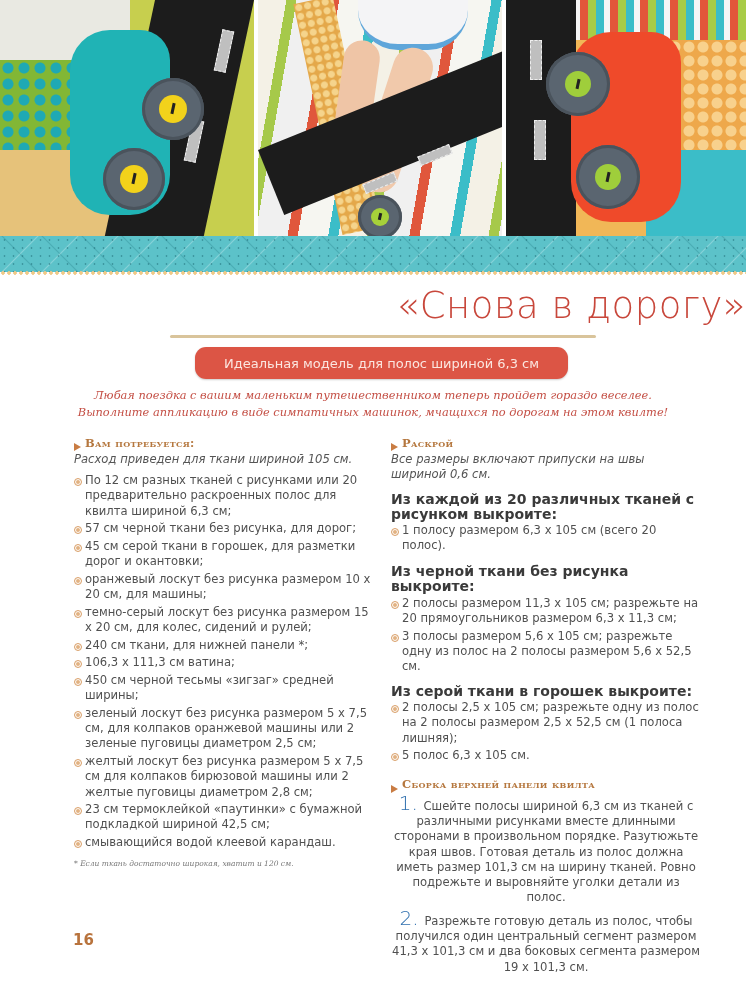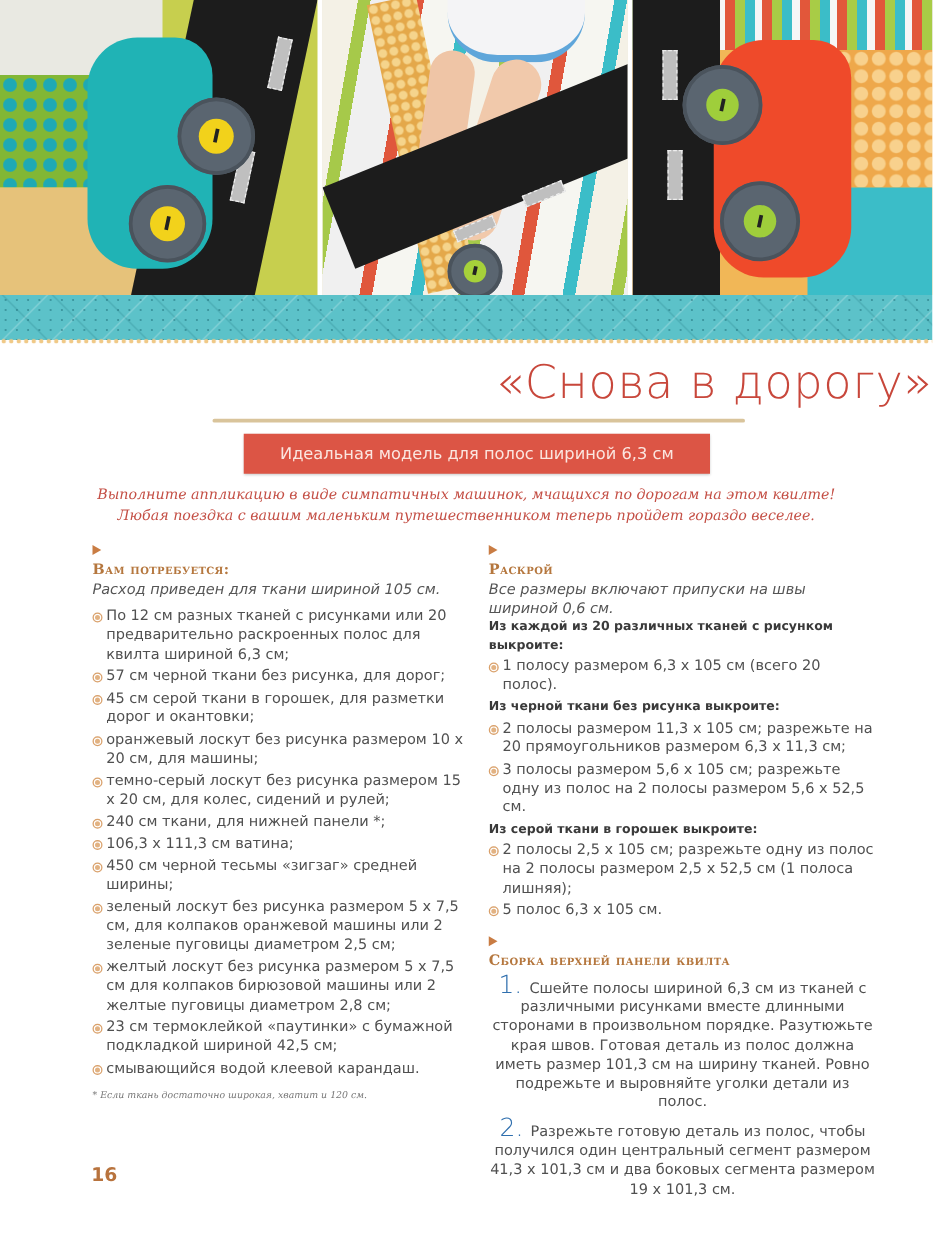--- a/index.html
+++ b/index.html
@@ -29,39 +29,39 @@
       linear-gradient(45deg, transparent 48%, rgba(0,80,90,.18) 50%, transparent 52%) 0 0/40px 36px,
       #5cc2c9; }
   .band-edge { position:absolute; left:0; top:270px; width:746px; height:6px;
     background: radial-gradient(circle, #f0c987 1.5px, transparent 2px) 0 0/6px 6px; }
 
   
   .title { position:absolute; left:0; width:746px; top:284px; text-align:right;
     font-family:"DejaVu Sans", sans-serif; font-weight:300; font-size:37px; color:#c8473b; letter-spacing:0.5px; }
   .title-rule { position:absolute; left:170px; top:335px; width:426px; height:3px; background:#d9c49b; border-radius:2px; }
   .subtitle-box { position:absolute; left:195px; top:347px; width:373px; height:32px; background:#dc5545;
-    color:#fbe6e0; font-size:13px; display:flex; align-items:center; justify-content:center; box-shadow:0 1px 2px rgba(0,0,0,.2); }
+    color:#fbe6e0; font-size:13px; display:flex; align-items:center; justify-content:center; box-shadow:0 1px 2px rgba(0,0,0,.2);border-radius:11px; }
   .lede { position:absolute; left:40px; width:666px; top:387px; text-align:center; font-family:"DejaVu Serif", serif;
     font-style:italic; font-size:11.4px; line-height:17px; color:#c44f45; }
 
   
   .col { position:absolute; top:436px; font-size:11.6px; line-height:15.2px; color:#505050; }
   .col-left { left:74px; width:300px; }
   .col-right { left:391px; width:310px; }
 
-  .sec-head { font-family:"DejaVu Serif", serif; font-size:11.5px; color:#b5773e; font-variant:small-caps; font-weight:bold; letter-spacing:0.3px; display:flex; align-items:flex-start; gap:4px;flex-direction:column; }
+  .sec-head { font-family:"DejaVu Serif", serif; font-size:11.5px; color:#b5773e; font-variant:small-caps; font-weight:bold; letter-spacing:0.3px; display:flex; align-items:flex-end; gap:4px; }
   .tri { display:inline-block; width:0; height:0; border-left:7px solid #c97c43; border-top:4px solid transparent; border-bottom:4px solid transparent; }
   .note { font-style:italic; font-size:11.6px; line-height:15px; color:#555; margin-top:1px; }
 
   ul.items { list-style:none; margin-top:6px; }
   ul.items li { position:relative; padding-left:11px; margin-bottom:2.5px; }
   ul.items li::before { content:""; position:absolute; left:0; top:5px; width:6px; height:6px; border-radius:50%;
     border:1.5px solid #d9a06a; background:#fff; box-shadow: inset 0 0 0 1px #fff, inset 0 0 0 3px #e2b282; }
 
-  .subhead { font-weight:bold; color:#3a3a3a; font-size:10px; line-height:15px; }
+  .subhead { font-weight:bold; color:#3a3a3a; font-size:14px; margin-top:10px; line-height:15px; }
   .footnote { font-family:"DejaVu Serif", serif; font-style:italic; font-size:7.5px; color:#777; margin-top:6px; }
 
   .step { margin-top:3px; line-height:15.3px;text-align:center; }
   .step-num { font-size:20px; color:#2f6fae; font-weight:300; line-height:15px; margin-right:2px; }
 
   .page-num { position:absolute; left:73px; top:931px; font-size:15px; font-weight:bold; color:#b8733d; }
 </style>
 </head>
 <body>
 
@@ -116,22 +116,22 @@
 
 <div class="band"></div>
 <div class="band-edge"></div>
 
 <h1 class="title">«Снова в дорогу»</h1>
 <div class="title-rule"></div>
 <div class="subtitle-box">
   <span>Идеальная модель для полос шириной 6,3 см</span>
 </div>
 <div class="lede">
+  <div>Любая поездка с вашим маленьким путешественником теперь пройдет гораздо веселее.</div>
   <div>Выполните аппликацию в виде симпатичных машинок, мчащихся по дорогам на этом квилте!</div>
-  <div>Любая поездка с вашим маленьким путешественником теперь пройдет гораздо веселее.</div>
 </div>
 
 <div class="col col-left">
   <div class="sec-head">
     <span class="tri"></span>
     <span>Вам потребуется:</span>
   </div>
   <div class="note">Расход приведен для ткани шириной 105 см.</div>
   <ul class="items">
     <li>По 12 см разных тканей с рисунками или 20 предварительно раскроенных полос для квилта шириной 6,3 см;</li>

